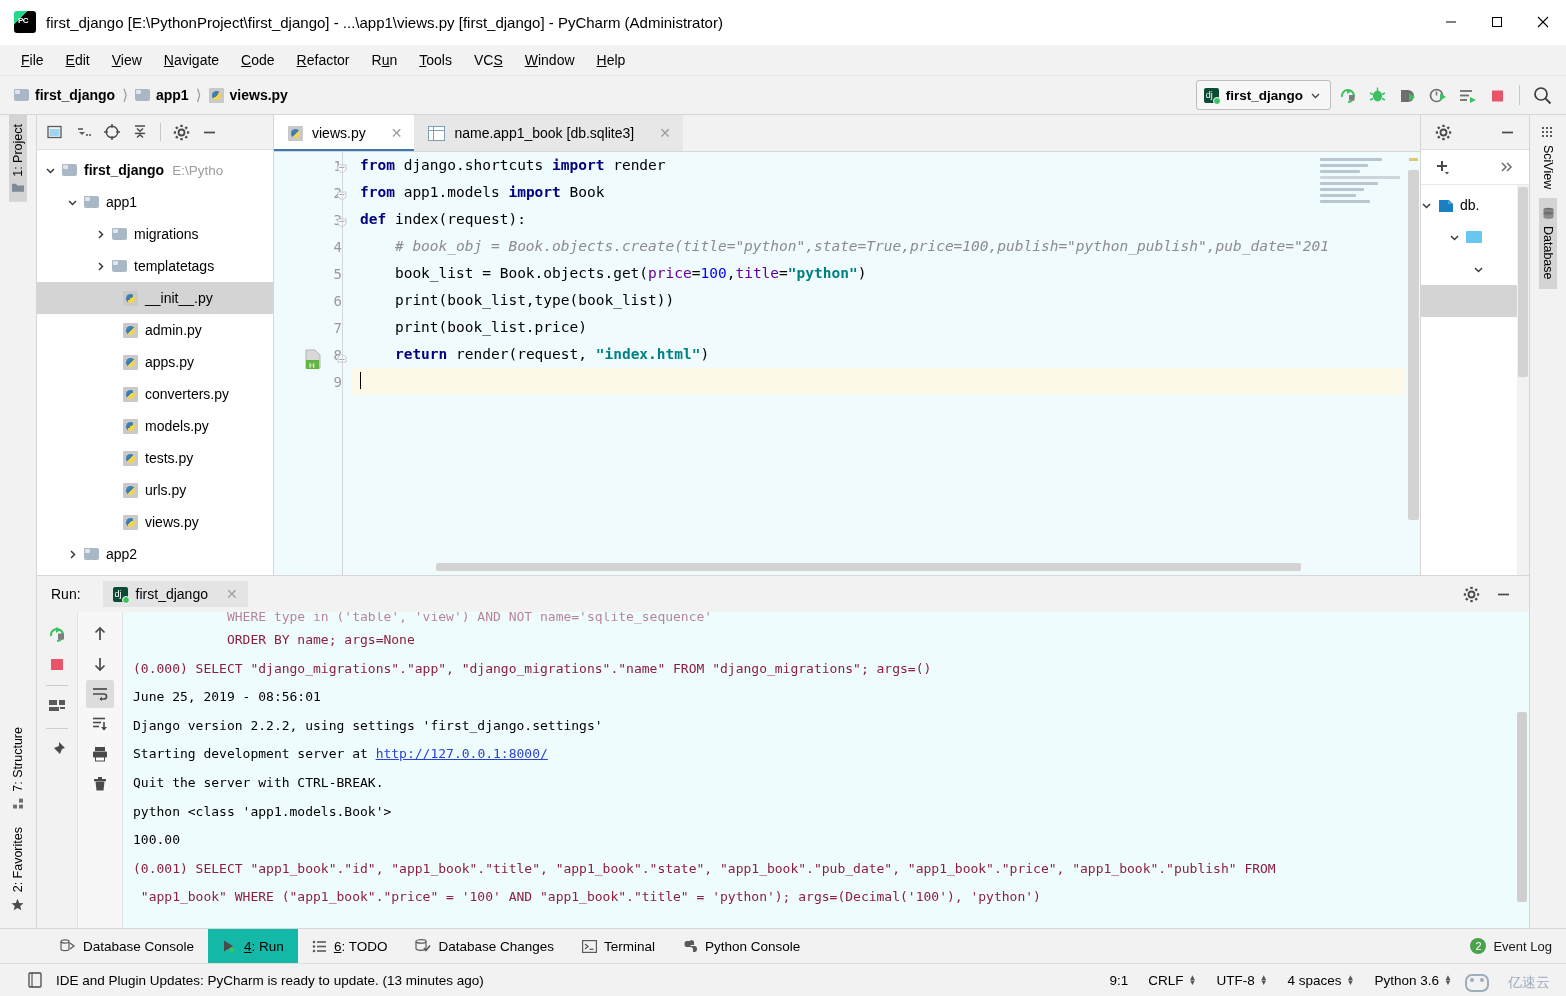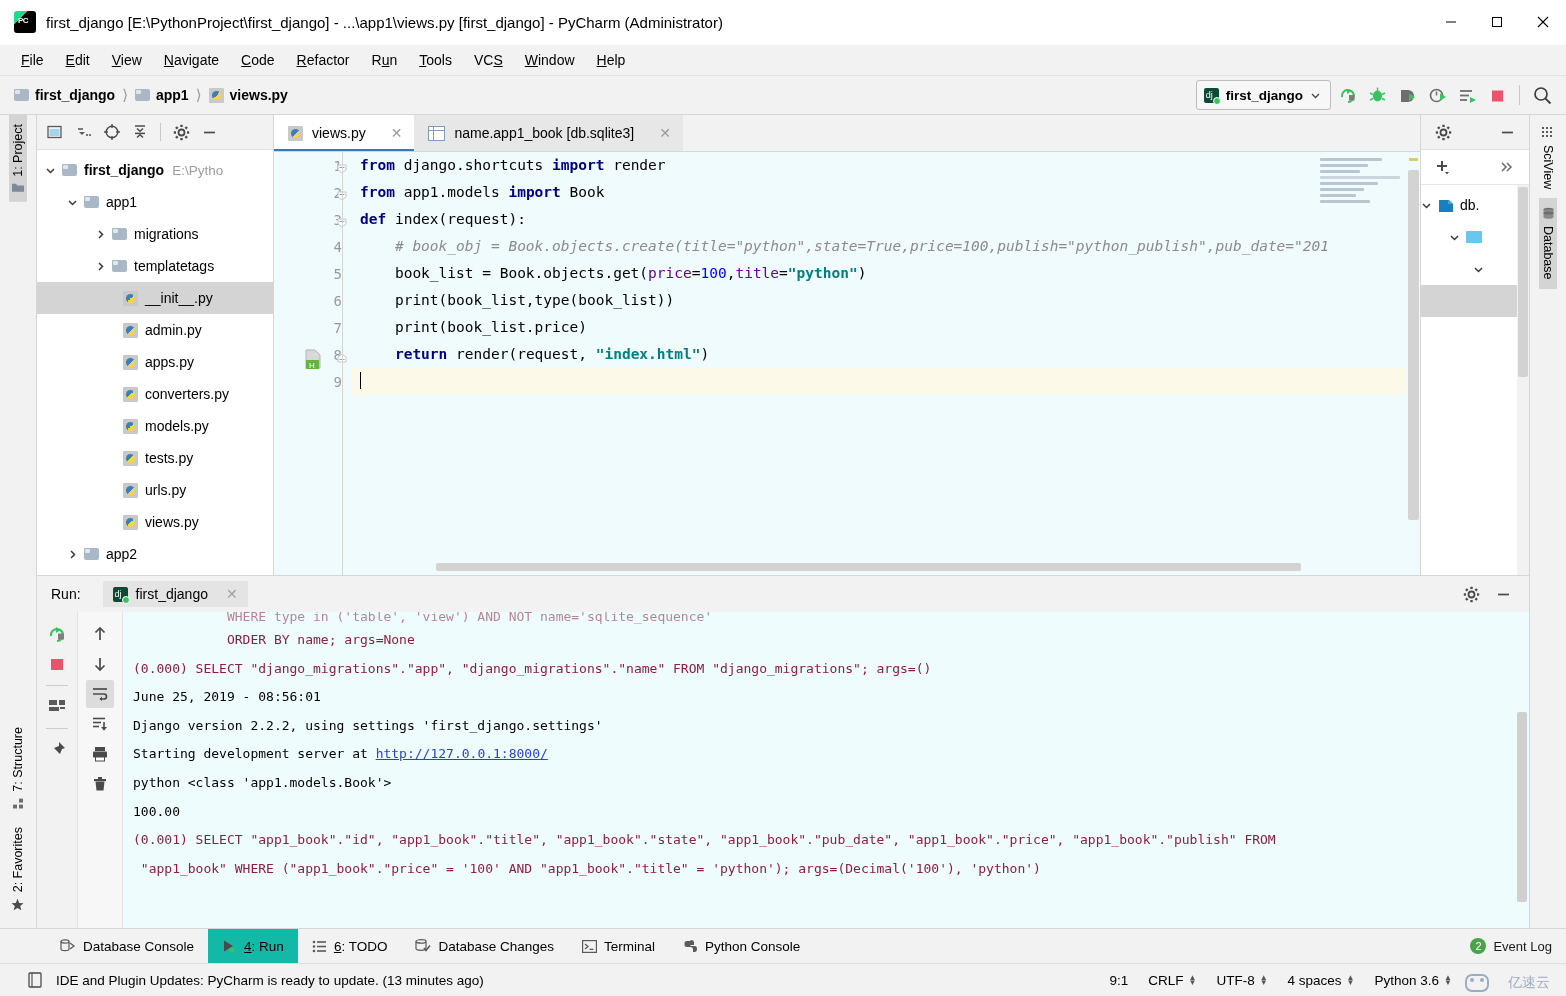--- a/index.html
+++ b/index.html
@@ -730,20 +730,21 @@
             </div>
           </div>
 
           <div class="console">
             <div class="cl sqlc" style="opacity:.55;height:14px;line-height:10px;overflow:hidden">            WHERE type in ('table', 'view') AND NOT name='sqlite_sequence'</div>
             <div class="cl sqlc">            ORDER BY name; args=None</div>
             <div class="cl sqlc">(0.000) SELECT "django_migrations"."app", "django_migrations"."name" FROM "django_migrations"; args=()</div>
             <div class="cl">June 25, 2019 - 08:56:01</div>
             <div class="cl">Django version 2.2.2, using settings 'first_django.settings'</div>
             <div class="cl"><span>Starting development server at </span><span class="lnk">http://127.0.0.1:8000/</span></div>
+            <div class="cl">Quit the server with CTRL-BREAK.</div>
             <div class="cl">python &lt;class 'app1.models.Book'&gt;</div>
             <div class="cl">100.00</div>
             <div class="cl sqlc">(0.001) SELECT "app1_book"."id", "app1_book"."title", "app1_book"."state", "app1_book"."pub_date", "app1_book"."price", "app1_book"."publish" FROM</div>
             <div class="cl sqlc"> "app1_book" WHERE ("app1_book"."price" = '100' AND "app1_book"."title" = 'python'); args=(Decimal('100'), 'python')</div>
             <div class="console-sb">
                 <div class="th" style="top:96px;height:190px"></div>
               </div>
           </div>
         </div>
       </div>

